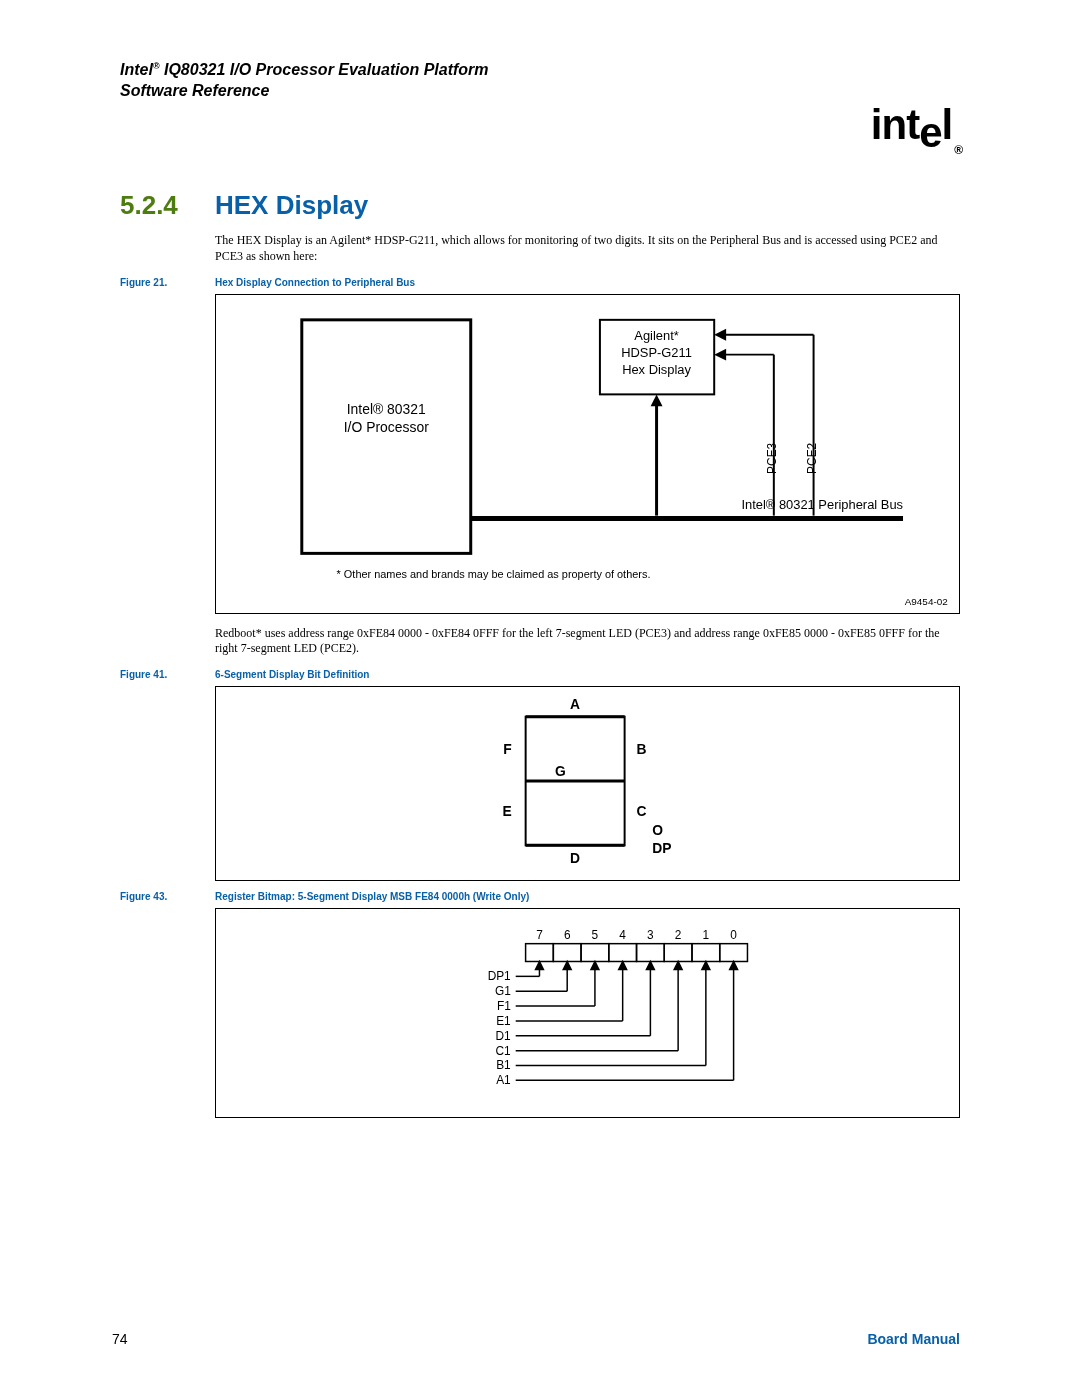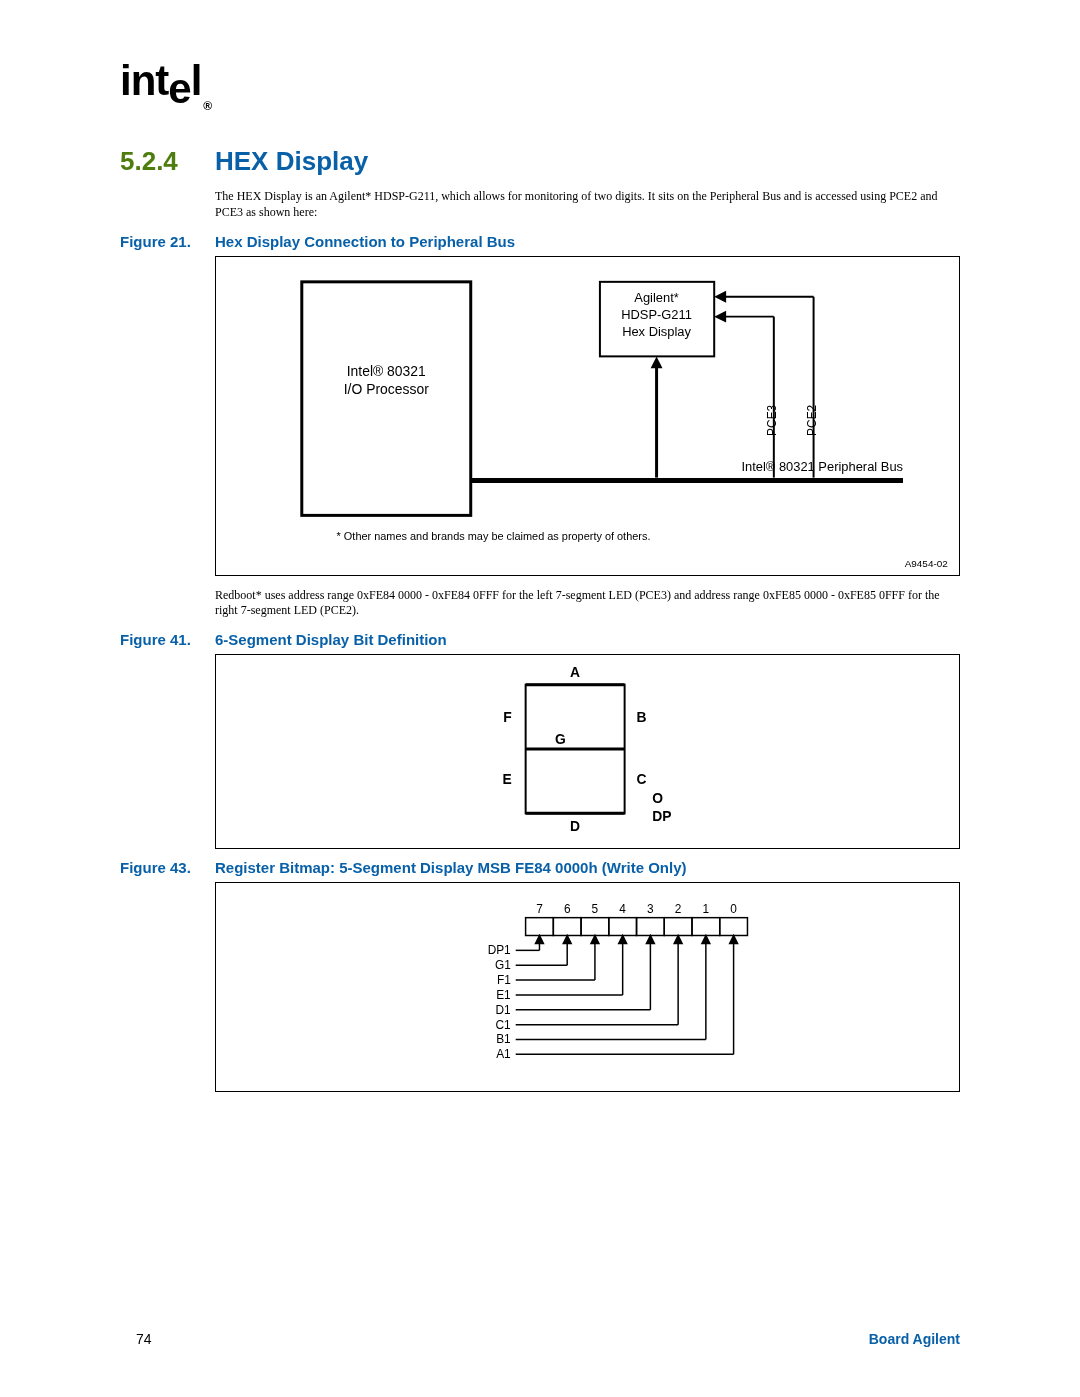--- a/index.html
+++ b/index.html
@@ -26,20 +26,21 @@
     line-height: 1.3;
   }
   .header-text .reg { font-size: 9px; vertical-align: super; font-style: normal;}
   .logo {
     font-family: Arial, Helvetica, sans-serif;
     font-weight: bold;
     font-size: 42px;
     letter-spacing: -1px;
     position: relative;
     line-height: 1;
+    margin-top: 44px;
   }
   .logo .drop { position: relative; top: 8px; }
   .logo .reg { font-size: 12px; vertical-align: sub; position: relative; top: 6px; left: 2px;}
   .section-num {
     font-family: Arial, Helvetica, sans-serif;
     font-weight: bold;
     font-size: 26px;
     color: #4d7c0f;
     display: inline-block;
     width: 95px;
@@ -51,51 +52,55 @@
     color: #0860A8;
   }
   .body-text {
     font-size: 12px;
     line-height: 1.3;
     margin: 12px 0 12px 95px;
   }
   .fig-caption {
     font-family: Arial, Helvetica, sans-serif;
     font-weight: bold;
-    font-size: 15px;
+    font-size: 10px;
     color: #0860A8;
     margin: 10px 0 6px 0;
   }
   .fig-caption .label { display: inline-block; width: 95px; }
   .figure-box {
     border: 1px solid #000;
     margin-left: 95px;
     position: relative;
     background: #fff;
   }
   .fig21 { height: 320px; }
   .fig22 { height: 195px; }
   .fig23 { height: 210px; }
   .footer {
     position: absolute;
     bottom: 50px;
-    left: 136px;
+    left: 112px;
     right: 120px;
     display: flex;
     justify-content: space-between;
     font-family: Arial, Helvetica, sans-serif;
     font-size: 14px;
   }
   .footer .manual { font-weight: bold; color: #0860A8; }
   svg text { font-family: Arial, Helvetica, sans-serif; }
 </style>
 </head>
 <body>
 
 <div class="header">
+  <div class="header-text">
+    <span>Intel</span><span class="reg">®</span><span> IQ80321 I/O Processor Evaluation Platform</span><br>
+    <span>Software Reference</span>
+  </div>
   <div class="logo">
     int<span class="drop">e</span>l<span class="reg">®</span>
   </div>
 </div>
 
 <div>
   <span class="section-num">5.2.4</span><span class="section-title">HEX Display</span>
 </div>
 
 <p class="body-text">The HEX Display is an Agilent* HDSP-G211, which allows for monitoring of two digits. It sits on the Peripheral Bus and is accessed using PCE2 and PCE3 as shown here:</p>
@@ -223,14 +228,14 @@
     <text x="295" y="117" text-anchor="end" font-size="12">E1</text>
     <text x="295" y="132" text-anchor="end" font-size="12">D1</text>
     <text x="295" y="147" text-anchor="end" font-size="12">C1</text>
     <text x="295" y="162" text-anchor="end" font-size="12">B1</text>
     <text x="295" y="177" text-anchor="end" font-size="12">A1</text>
   </svg>
 </div>
 
 <div class="footer">
   <span>74</span>
-  <span class="manual">Board Agilent</span>
+  <span class="manual">Board Manual</span>
 </div>
 
 </body></html>

